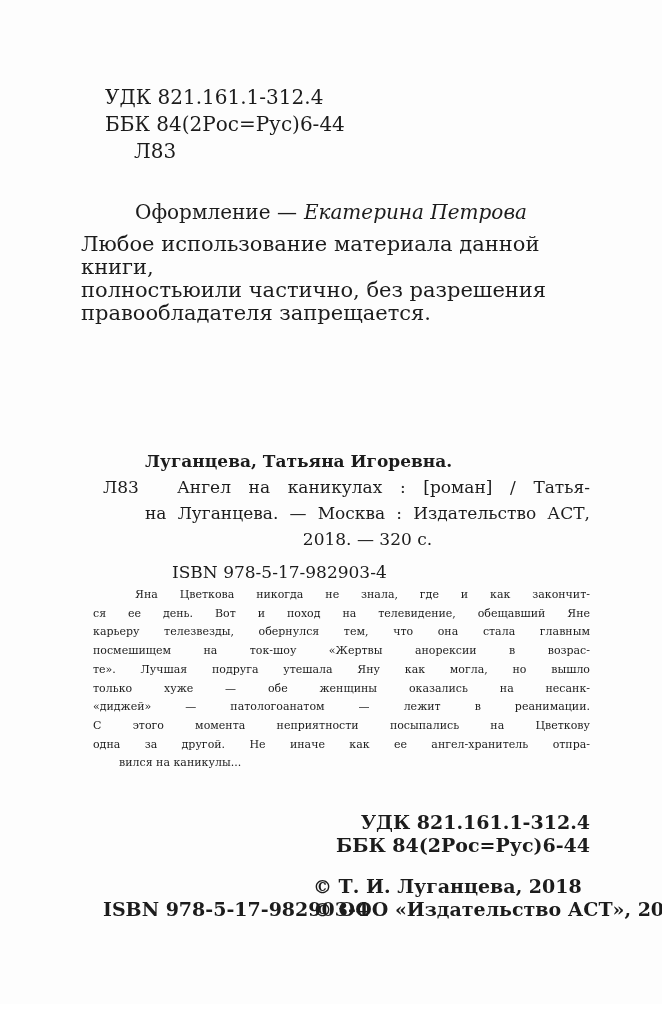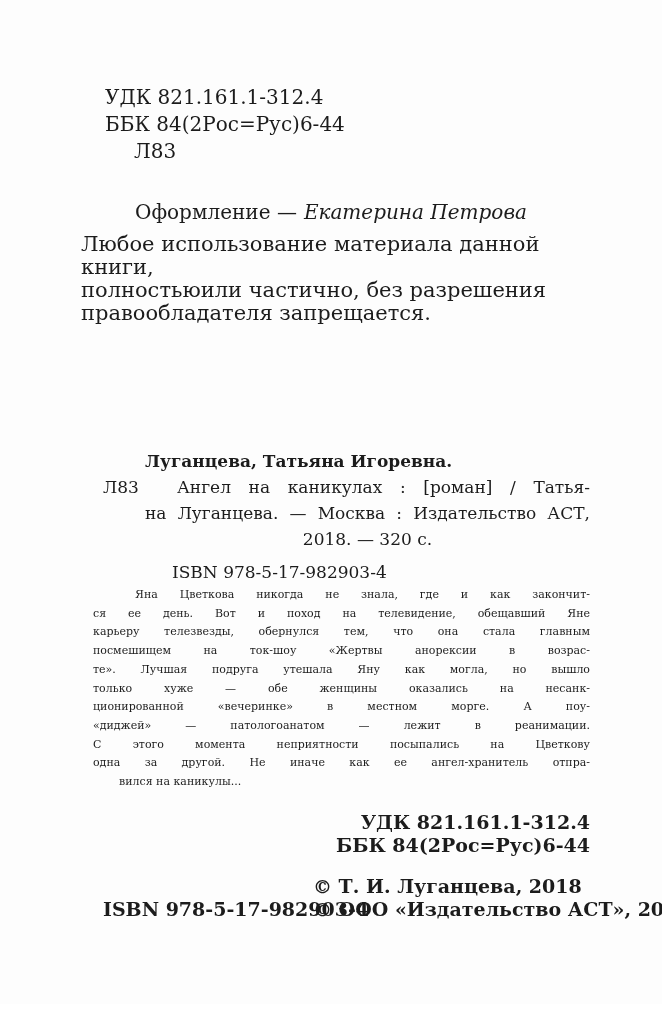--- a/index.html
+++ b/index.html
@@ -179,21 +179,20 @@
     <div class="isbn">ISBN 978-5-17-982903-4</div>
   </div>
 
   <div class="annotation">
     <div class="a-line first">Яна Цветкова никогда не знала, где и как закончит-</div>
     <div class="a-line">ся ее день. Вот и поход на телевидение, обещавший Яне</div>
     <div class="a-line">карьеру телезвезды, обернулся тем, что она стала главным</div>
     <div class="a-line">посмешищем на ток-шоу «Жертвы анорексии в возрас-</div>
     <div class="a-line">те». Лучшая подруга утешала Яну как могла, но вышло</div>
     <div class="a-line">только хуже — обе женщины оказались на несанк-</div>
-    <div class="a-line">ционированной «вечеринке» в местном морге. А поу-</div>
     <div class="a-line">«диджей» — патологоанатом — лежит в реанимации.</div>
     <div class="a-line">С этого момента неприятности посыпались на Цветкову</div>
     <div class="a-line">одна за другой. Не иначе как ее ангел-хранитель отпра-</div>
     <div class="a-line last">вился на каникулы...</div>
   </div>
 
   <div class="bottom-codes">
     <div>УДК 821.161.1-312.4</div>
     <div>ББК 84(2Рос=Рус)6-44</div>
   </div>

